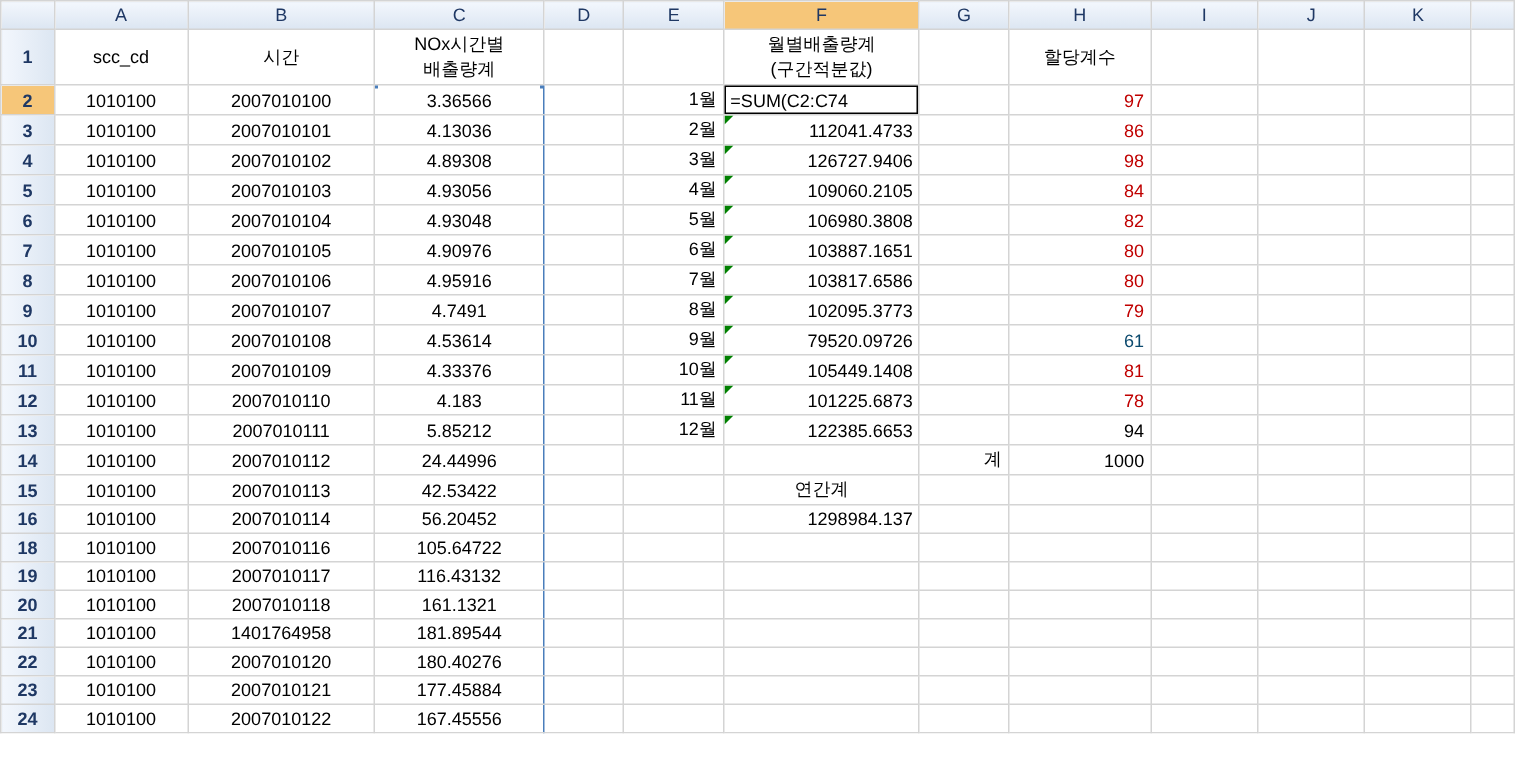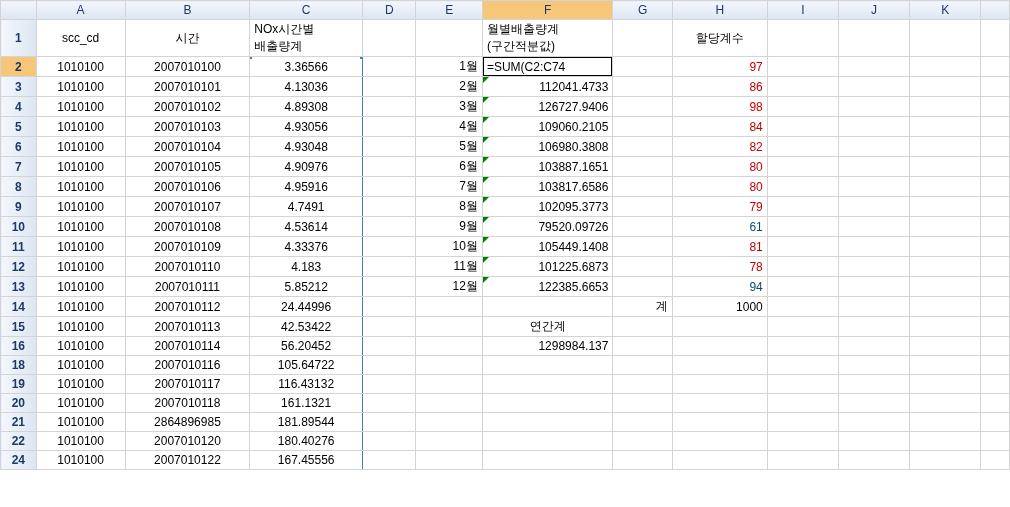--- a/index.html
+++ b/index.html
@@ -90,20 +90,21 @@
     }
     .green-tri::before {
       content:'';
       position:absolute;
       top:0; left:0;
       border-top: 6px solid #008000;
       border-right: 6px solid transparent;
     }
     .tall-row td, .tall-row th { height: 36px; }
     .header-multiline {
+      text-align: center;
       white-space: normal;
     }
     .range-border-top { border-top: 1px solid #4a7ebb !important; }
     .range-border-left { border-left: 1px solid #4a7ebb !important; }
     .range-border-right { border-right: 1px solid #4a7ebb !important; }
     .range-corner {
       display:inline-block;
       width:5px;height:5px;
       background:#4a7ebb;
       position:absolute;
@@ -617,21 +618,21 @@
             <span>12월</span>
           </div>
         </td>
         <td class="data-cell right green-tri">
           <div class="cell-wrap jright">
             <span>122385.6653</span>
           </div>
         </td>
         <td class="data-cell"></td>
         <td class="data-cell right">
-          <div class="cell-wrap jright" style="color: #0c4a6e;">
+          <div class="cell-wrap jright" style="color: #000000;">
             <span>94</span>
           </div>
         </td>
         <td class="data-cell"></td>
         <td class="data-cell"></td>
         <td class="data-cell"></td>
         <td class="data-cell"></td>
       </tr>
       <tr>
         <th class="row-header">14</th>
@@ -813,21 +814,21 @@
       </tr>
       <tr>
         <th class="row-header">21</th>
         <td class="data-cell left">
           <div class="cell-wrap jleft">
             <span>1010100</span>
           </div>
         </td>
         <td class="data-cell center">
           <div class="cell-wrap jcenter">
-            <span>2864896985</span>
+            <span>1401764958</span>
           </div>
         </td>
         <td class="data-cell range-border-left range-border-right center">
           <div class="cell-wrap jcenter">
             <span>181.89544</span>
           </div>
         </td>
         <td class="data-cell"></td>
         <td class="data-cell"></td>
         <td class="data-cell"></td>
@@ -846,20 +847,47 @@
           </div>
         </td>
         <td class="data-cell center">
           <div class="cell-wrap jcenter">
             <span>2007010120</span>
           </div>
         </td>
         <td class="data-cell range-border-left range-border-right center">
           <div class="cell-wrap jcenter">
             <span>180.40276</span>
+          </div>
+        </td>
+        <td class="data-cell"></td>
+        <td class="data-cell"></td>
+        <td class="data-cell"></td>
+        <td class="data-cell"></td>
+        <td class="data-cell"></td>
+        <td class="data-cell"></td>
+        <td class="data-cell"></td>
+        <td class="data-cell"></td>
+        <td class="data-cell"></td>
+      </tr>
+      <tr>
+        <th class="row-header">23</th>
+        <td class="data-cell left">
+          <div class="cell-wrap jleft">
+            <span>1010100</span>
+          </div>
+        </td>
+        <td class="data-cell center">
+          <div class="cell-wrap jcenter">
+            <span>2007010121</span>
+          </div>
+        </td>
+        <td class="data-cell range-border-left range-border-right center">
+          <div class="cell-wrap jcenter">
+            <span>177.45884</span>
           </div>
         </td>
         <td class="data-cell"></td>
         <td class="data-cell"></td>
         <td class="data-cell"></td>
         <td class="data-cell"></td>
         <td class="data-cell"></td>
         <td class="data-cell"></td>
         <td class="data-cell"></td>
         <td class="data-cell"></td>

